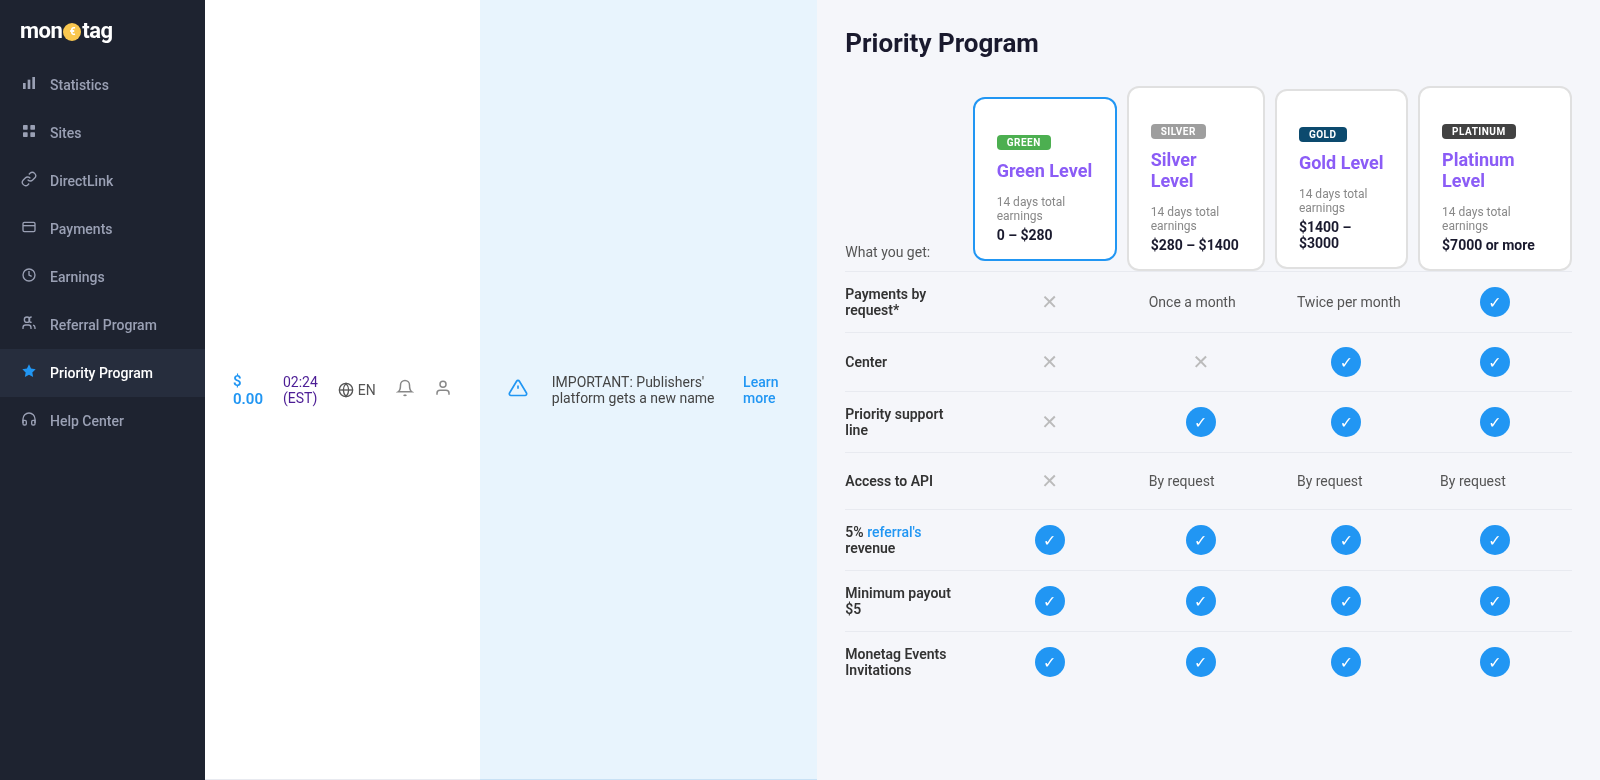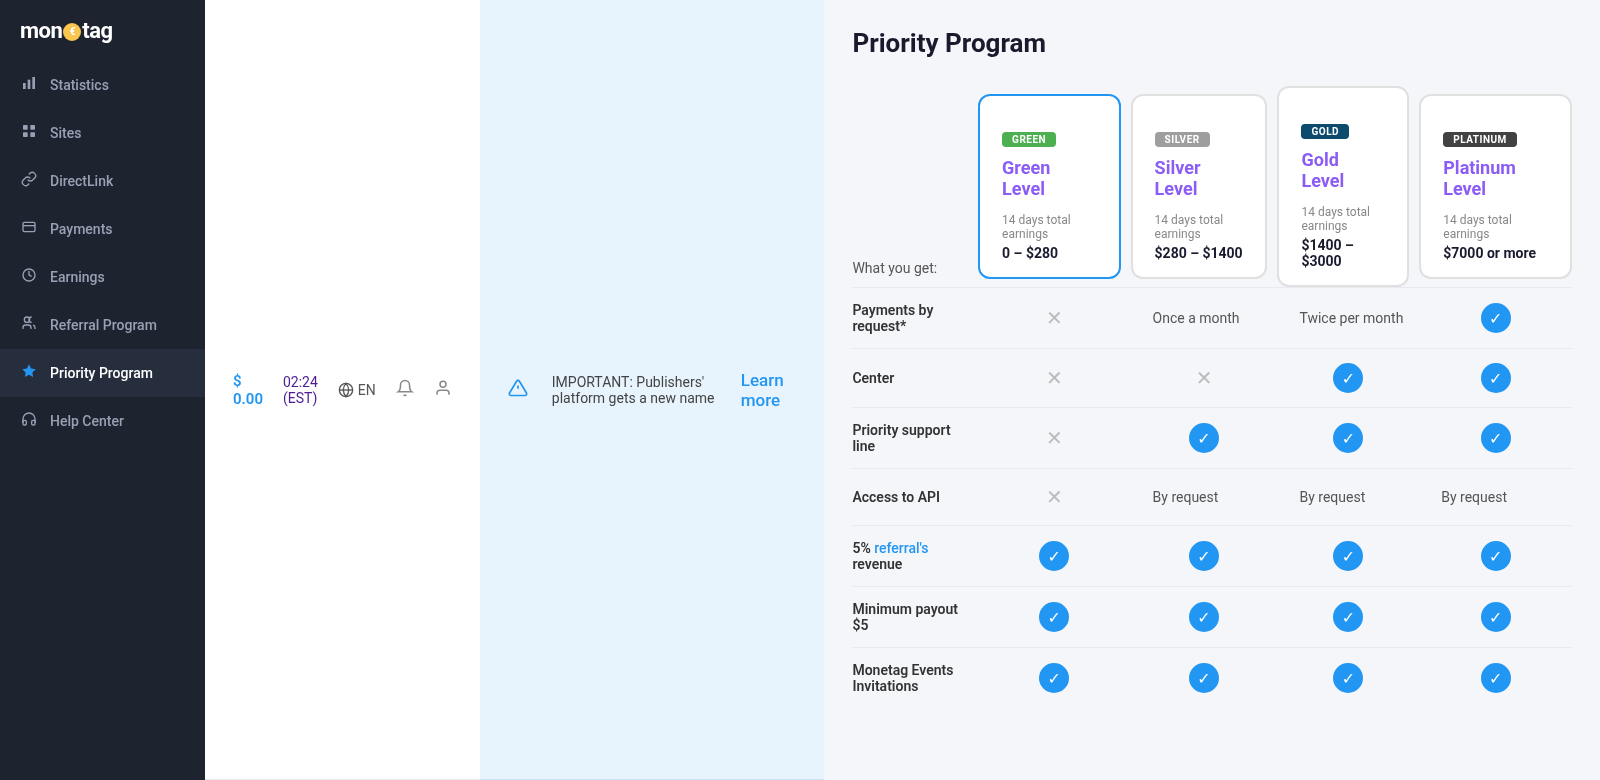--- a/index.html
+++ b/index.html
@@ -86,21 +86,21 @@
       background: #e8f4fd;
       border-bottom: 1px solid #c8e1f5;
       padding: 12px 28px;
       display: flex;
       align-items: center;
       justify-content: space-between;
     }
     .banner-left { display: flex; align-items: center; gap: 24px; }
     .banner-icon { font-size: 18px; color: #2196f3; }
     .banner-text { color: #444; font-size: 14px; }
-    .banner-link { color: #2196f3; font-size: 17px; cursor: pointer; font-weight: 500; }
+    .banner-link { color: #2196f3; font-size: 14px; cursor: pointer; font-weight: 500; }
 
     
     .content { padding: 28px 28px 40px; }
     .page-title { font-size: 26px; font-weight: 700; color: #1a1a2e; margin-bottom: 28px; }
 
     
     .priority-table {
       width: 100%;
       border-collapse: collapse;
     }

